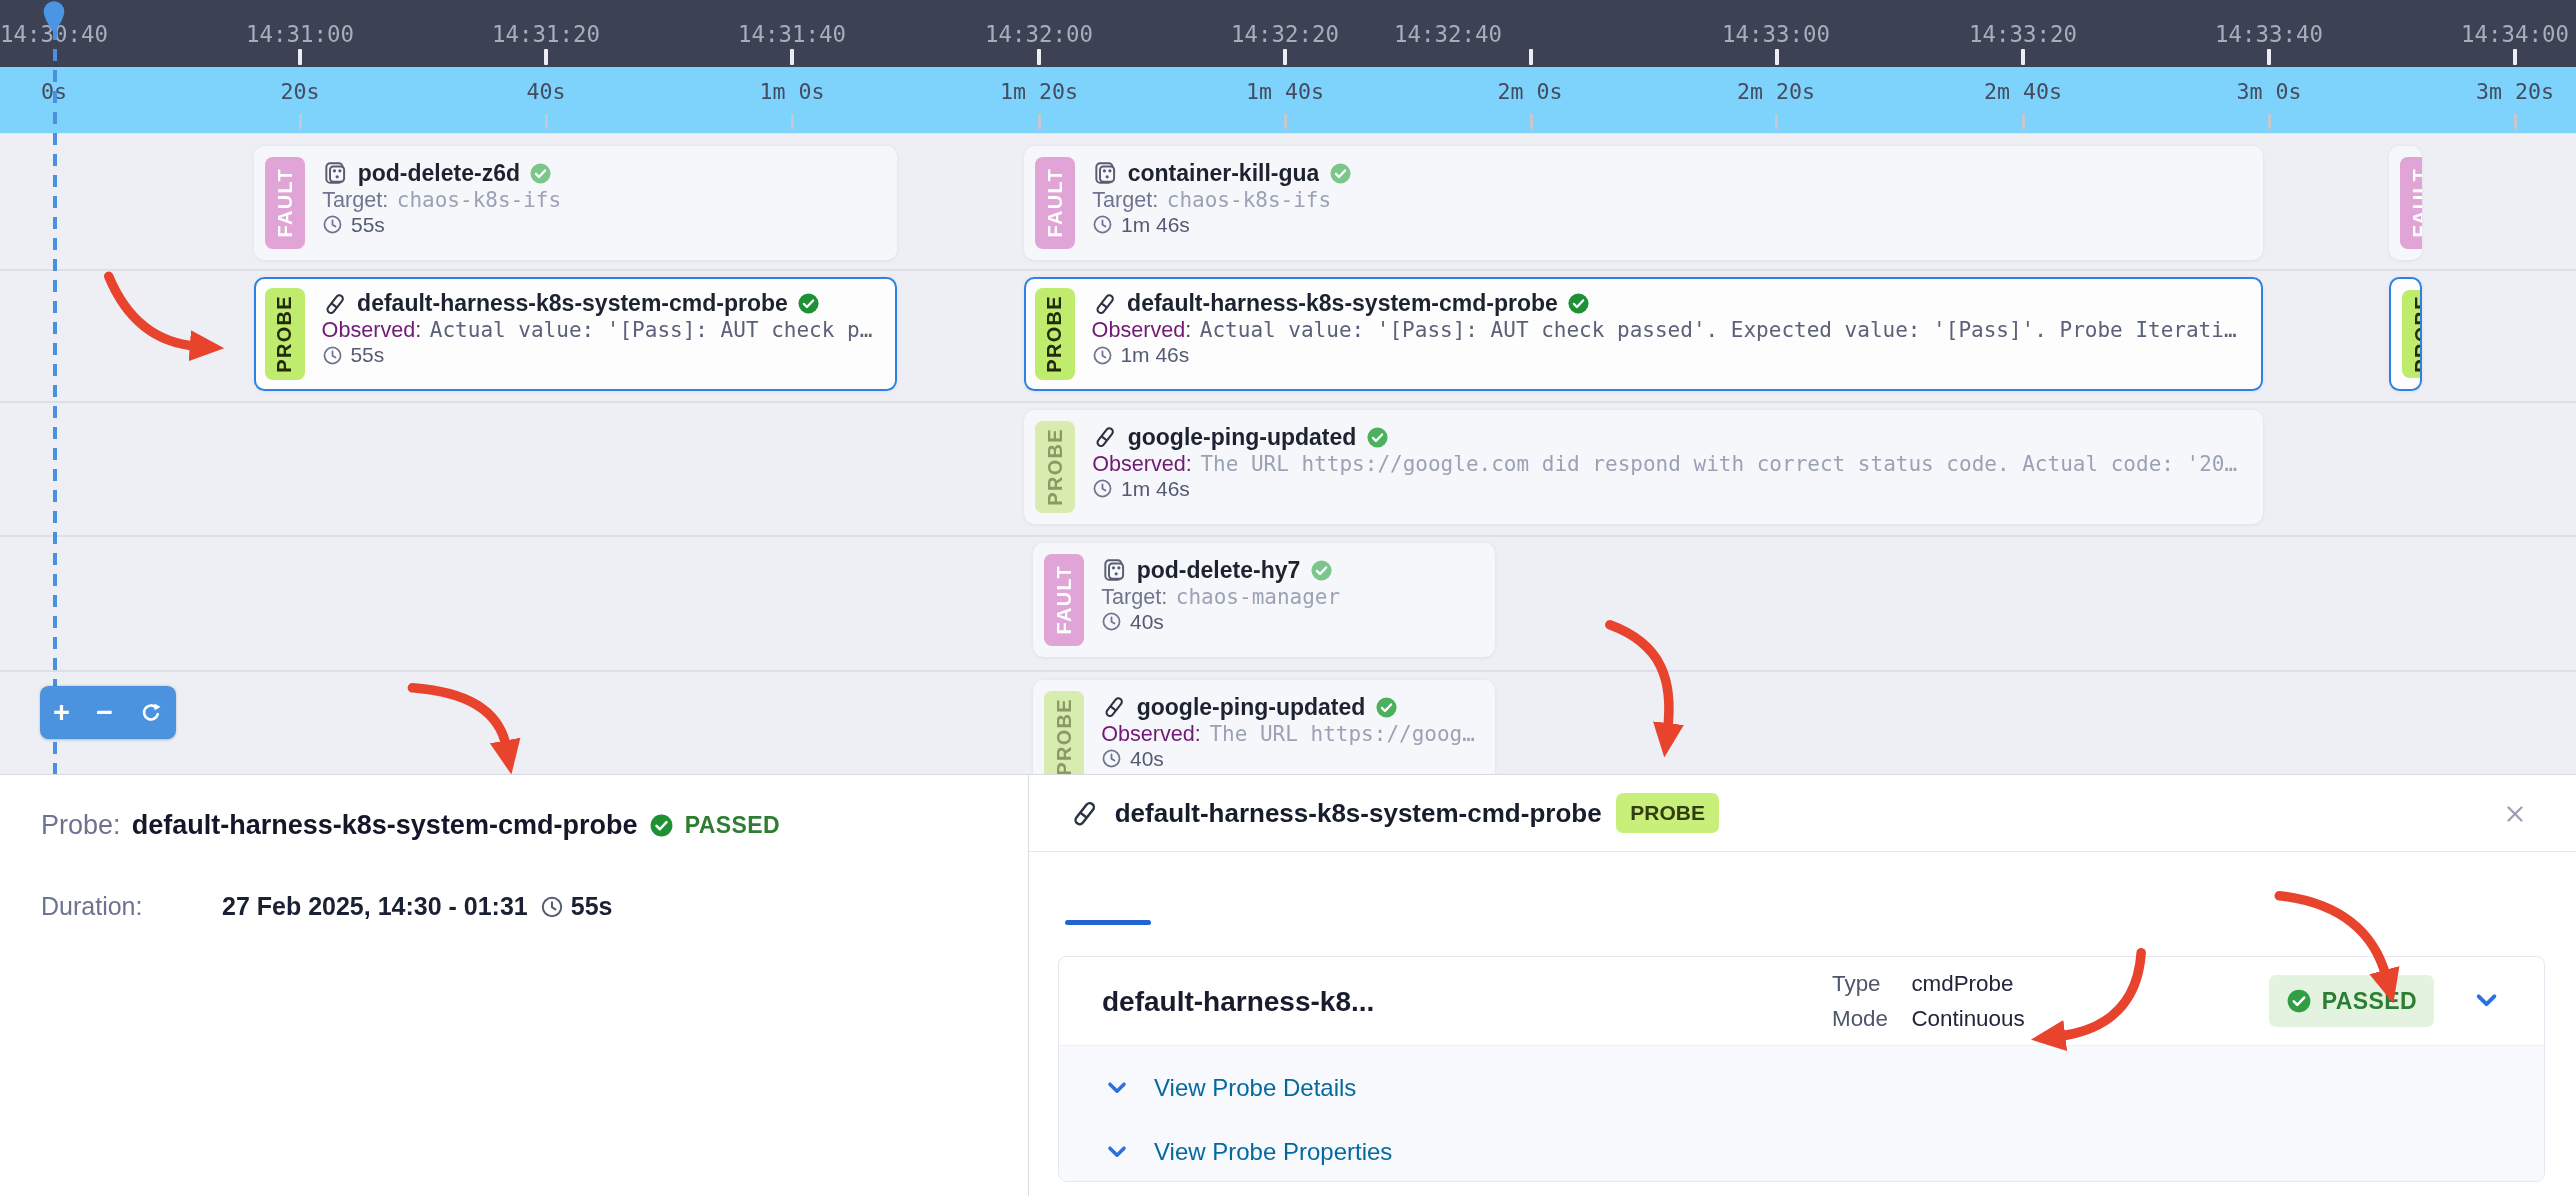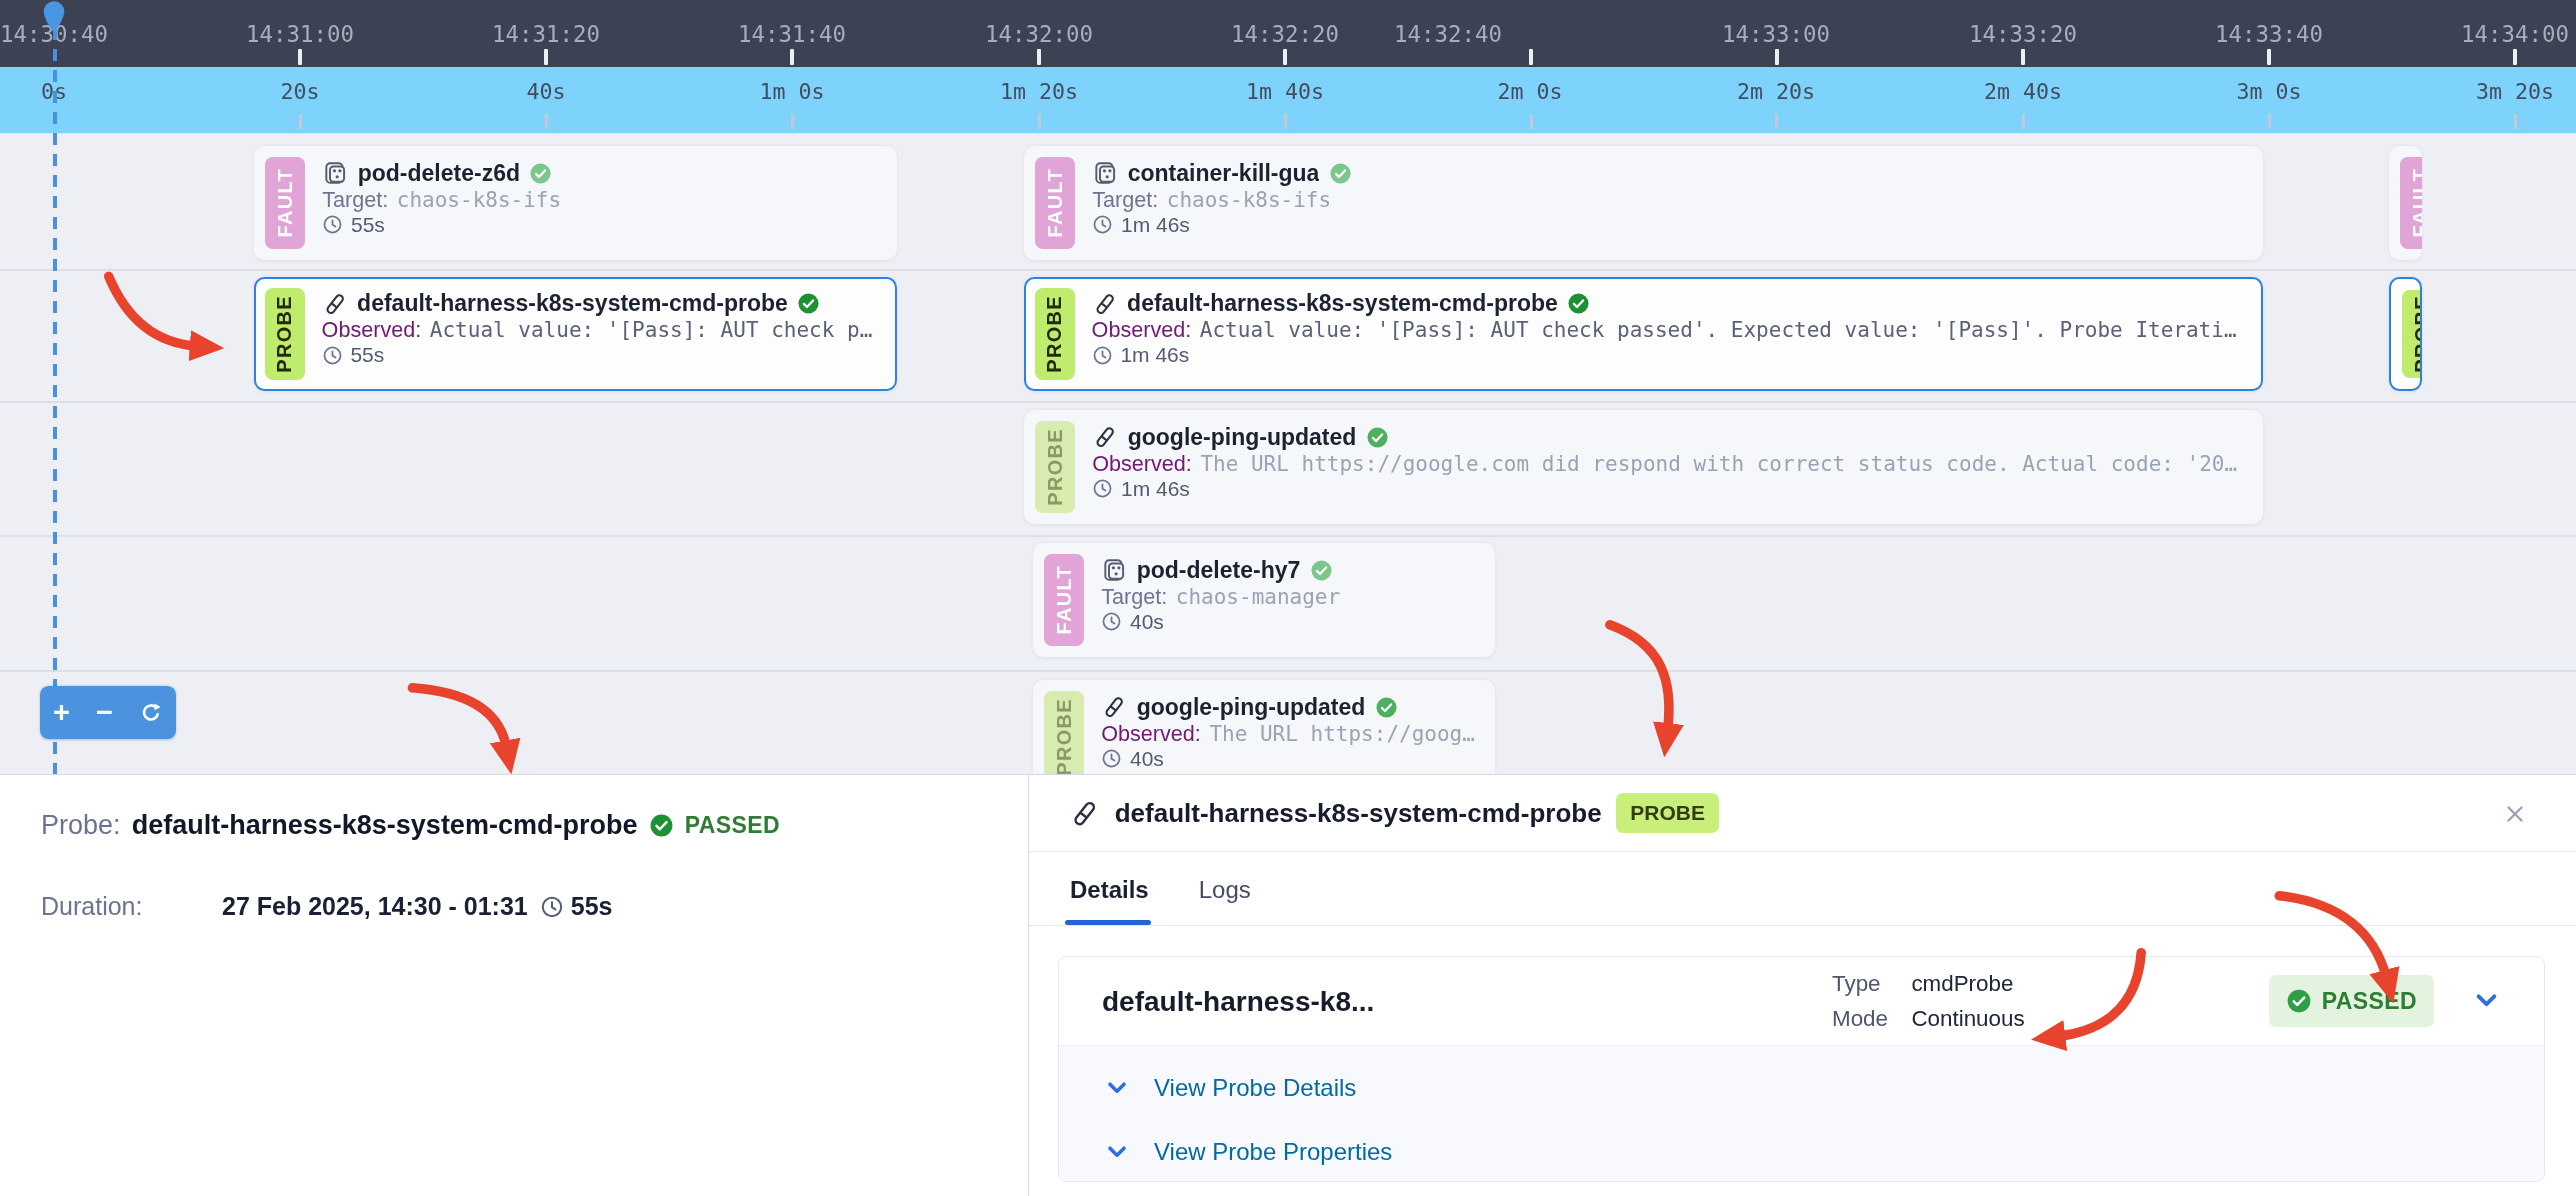--- a/index.html
+++ b/index.html
@@ -494,24 +494,20 @@
           <svg width="31" height="31" viewBox="0 0 36 36">
             <use href="#i-probe"></use>
           </svg>
         </span>
       <span class="dp-title">default-harness-k8s-system-cmd-probe</span>
       <span class="dp-badge">PROBE</span>
       <span class="dp-close"><svg width="26" height="26" viewBox="0 0 30 30">
             <use href="#i-close"></use>
           </svg></span>
     </div>
-    <div class="dp-tabs">
-      <span class="tab active">Details</span>
-      <span class="tab">Logs</span>
-    </div>
     <div class="tab-underline"></div>
 
     <div class="dp-card">
       <div class="dpc-head">
         <span class="dpc-name">default-harness-k8...</span>
         <div class="tm-grid">
           <div class="tm-row">
             <span class="tm-label">Type</span>
             <span class="tm-value">cmdProbe</span>
           </div>

